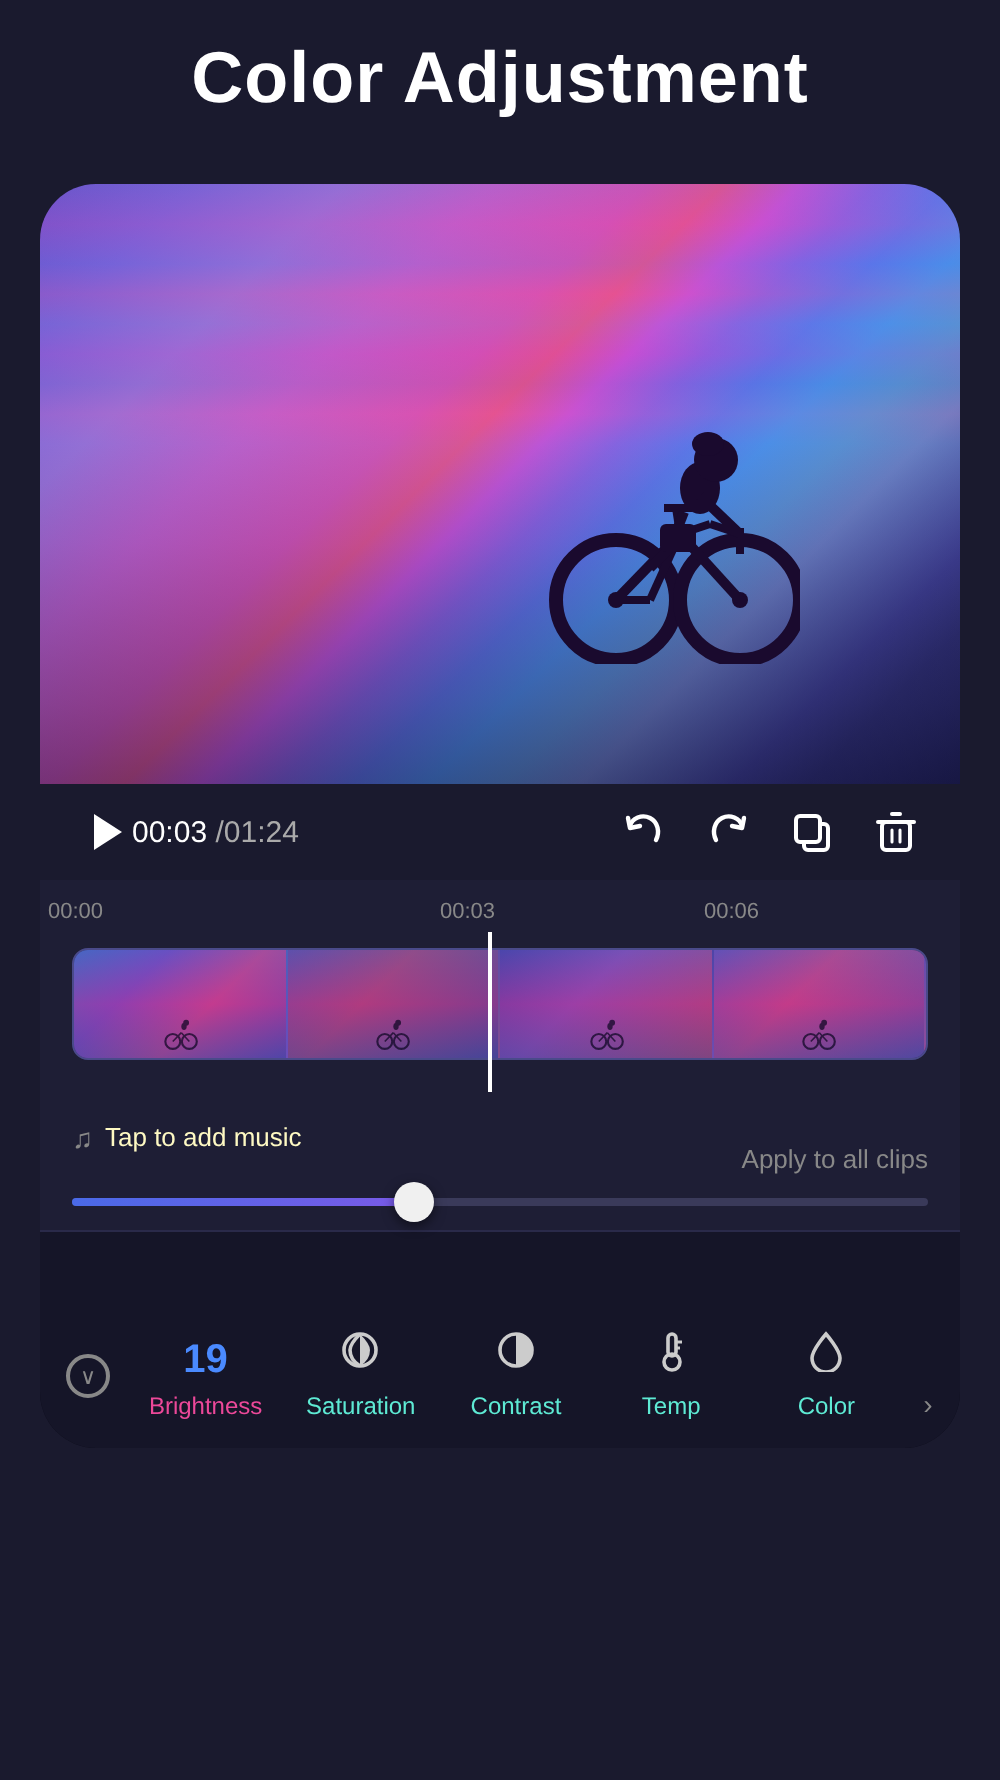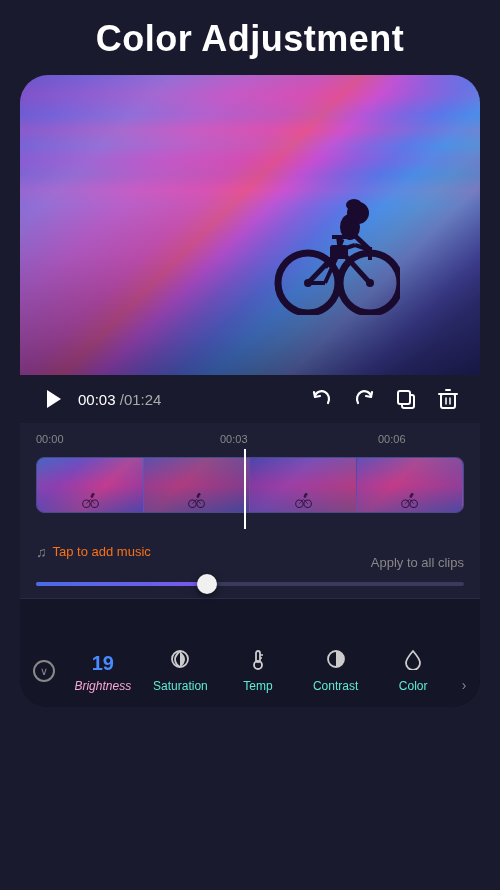--- a/index.html
+++ b/index.html
@@ -10,21 +10,21 @@
       font-family: -apple-system, BlinkMacSystemFont, 'Segoe UI', sans-serif;
       overflow: hidden;
       position: relative;
     }
 
     .page-title {
       color: #ffffff;
       font-size: 36px;
       font-weight: 900;
       text-align: center;
-      padding: 18px 20px 15px;
+      padding: 18px 20px 32px;
       letter-spacing: 0.5px;
     }
 
     .phone-frame {
       margin: 0 auto;
       width: 460px;
       background: #0d0d1a;
       border-radius: 28px;
       overflow: hidden;
       position: relative;
@@ -93,21 +93,21 @@
         rgba(20, 20, 60, 0.5) 300px
       );
     }
 
     
     .controls-bar {
       background: #1a1a2e;
       padding: 10px 18px;
       display: flex;
       align-items: center;
-      gap: 12px;
+      gap: 0;
     }
 
     .play-btn {
       width: 28px;
       height: 28px;
       display: flex;
       align-items: center;
       justify-content: center;
       cursor: pointer;
     }
@@ -218,21 +218,21 @@
       align-items: center;
       gap: 6px;
     }
 
     .music-icon {
       color: #888;
       font-size: 14px;
     }
 
     .music-text {
-      color: #f97316;
+      color: #fef9c3;
       font-size: 13px;
     }
 
     .apply-text {
       margin-left: auto;
       color: #888;
       font-size: 13px;
       margin-top: 22px;
     }
 
@@ -310,22 +310,21 @@
       display: flex;
       flex-direction: column;
       align-items: center;
       gap: 6px;
       padding: 4px 2px 8px;
       cursor: pointer;
       min-width: 0;
     }
 
     .tool-item.active .tool-label {
-      color: #f9a8d4;
-      font-style: italic;
+      color: #ec4899;
     }
 
     .tool-value {
       font-size: 20px;
       font-weight: 700;
       color: #4a8aff;
       line-height: 1;
     }
 
     .tool-icon {
@@ -445,23 +444,23 @@
           <line x1="9" y1="2" x2="13" y2="2" stroke="#fff" stroke-width="2" stroke-linecap="round"></line>
           <line x1="9" y1="10" x2="9" y2="16" stroke="#fff" stroke-width="1.5" stroke-linecap="round"></line>
           <line x1="13" y1="10" x2="13" y2="16" stroke="#fff" stroke-width="1.5" stroke-linecap="round"></line>
         </svg>
       </div>
     </div>
   </div>
 
   <div class="timeline-area">
     <div class="timeline-ruler">
-      <span class="ruler-tick" style="left:16px">00:00</span>
+      <span class="ruler-tick" style="left:4px">00:00</span>
       <span class="ruler-tick" style="left:200px">00:03</span>
-      <span class="ruler-tick" style="left:358px">00:06</span>
+      <span class="ruler-tick" style="left:332px">00:06</span>
     </div>
 
     <div class="timeline-tracks">
       <div class="video-track">
         <div class="track-thumb">
           <svg style="position:absolute;bottom:4px;left:50%;transform:translateX(-50%);width:18px;height:16px;z-index:2;opacity:0.7" viewBox="0 0 130 120">
             <circle cx="38" cy="88" r="28" fill="none" stroke="#0a0520" stroke-width="8"></circle>
             <circle cx="100" cy="88" r="28" fill="none" stroke="#0a0520" stroke-width="8"></circle>
             <line x1="38" y1="88" x2="70" y2="55" stroke="#0a0520" stroke-width="6"></line>
             <line x1="70" y1="55" x2="100" y2="88" stroke="#0a0520" stroke-width="6"></line>
@@ -536,42 +535,42 @@
             <path d="M11 3 Q16 8 16 11 Q16 16 11 19 Q11 19 11 3Z" fill="#ccc"></path>
             <path d="M11 3 Q6 8 6 11 Q6 16 11 19" fill="none" stroke="#ccc" stroke-width="1.8"></path>
           </svg>
         </div>
         <div class="tool-label">Saturation</div>
       </div>
 
       <div class="tool-item">
         <div class="tool-icon">
           <svg width="22" height="22" viewBox="0 0 22 22" fill="none">
+            <circle cx="11" cy="11" r="8" stroke="#ccc" stroke-width="1.8"></circle>
+            <path d="M11 3 A8 8 0 0 1 11 19 Z" fill="#ccc"></path>
+          </svg>
+        </div>
+        <div class="tool-label">Contrast</div>
+      </div>
+
+      <div class="tool-item">
+        <div class="tool-icon">
+          <svg width="22" height="22" viewBox="0 0 22 22" fill="none">
             <rect x="9" y="3" width="4" height="11" rx="2" stroke="#ccc" stroke-width="1.8"></rect>
             <circle cx="11" cy="17" r="4" stroke="#ccc" stroke-width="1.8"></circle>
             <line x1="13" y1="7" x2="16" y2="7" stroke="#ccc" stroke-width="1.5"></line>
             <line x1="13" y1="10" x2="15" y2="10" stroke="#ccc" stroke-width="1.5"></line>
           </svg>
         </div>
         <div class="tool-label">Temp</div>
       </div>
 
       <div class="tool-item">
         <div class="tool-icon">
           <svg width="22" height="22" viewBox="0 0 22 22" fill="none">
-            <circle cx="11" cy="11" r="8" stroke="#ccc" stroke-width="1.8"></circle>
-            <path d="M11 3 A8 8 0 0 1 11 19 Z" fill="#ccc"></path>
-          </svg>
-        </div>
-        <div class="tool-label">Contrast</div>
-      </div>
-
-      <div class="tool-item">
-        <div class="tool-icon">
-          <svg width="22" height="22" viewBox="0 0 22 22" fill="none">
             <path d="M11 3 C11 3 4 11 4 15 A7 7 0 0 0 18 15 C18 11 11 3 11 3Z" stroke="#ccc" stroke-width="1.8" fill="none"></path>
           </svg>
         </div>
         <div class="tool-label">Color</div>
       </div>
 
       <div class="more-arrow">›</div>
 
     </div>
   </div>

